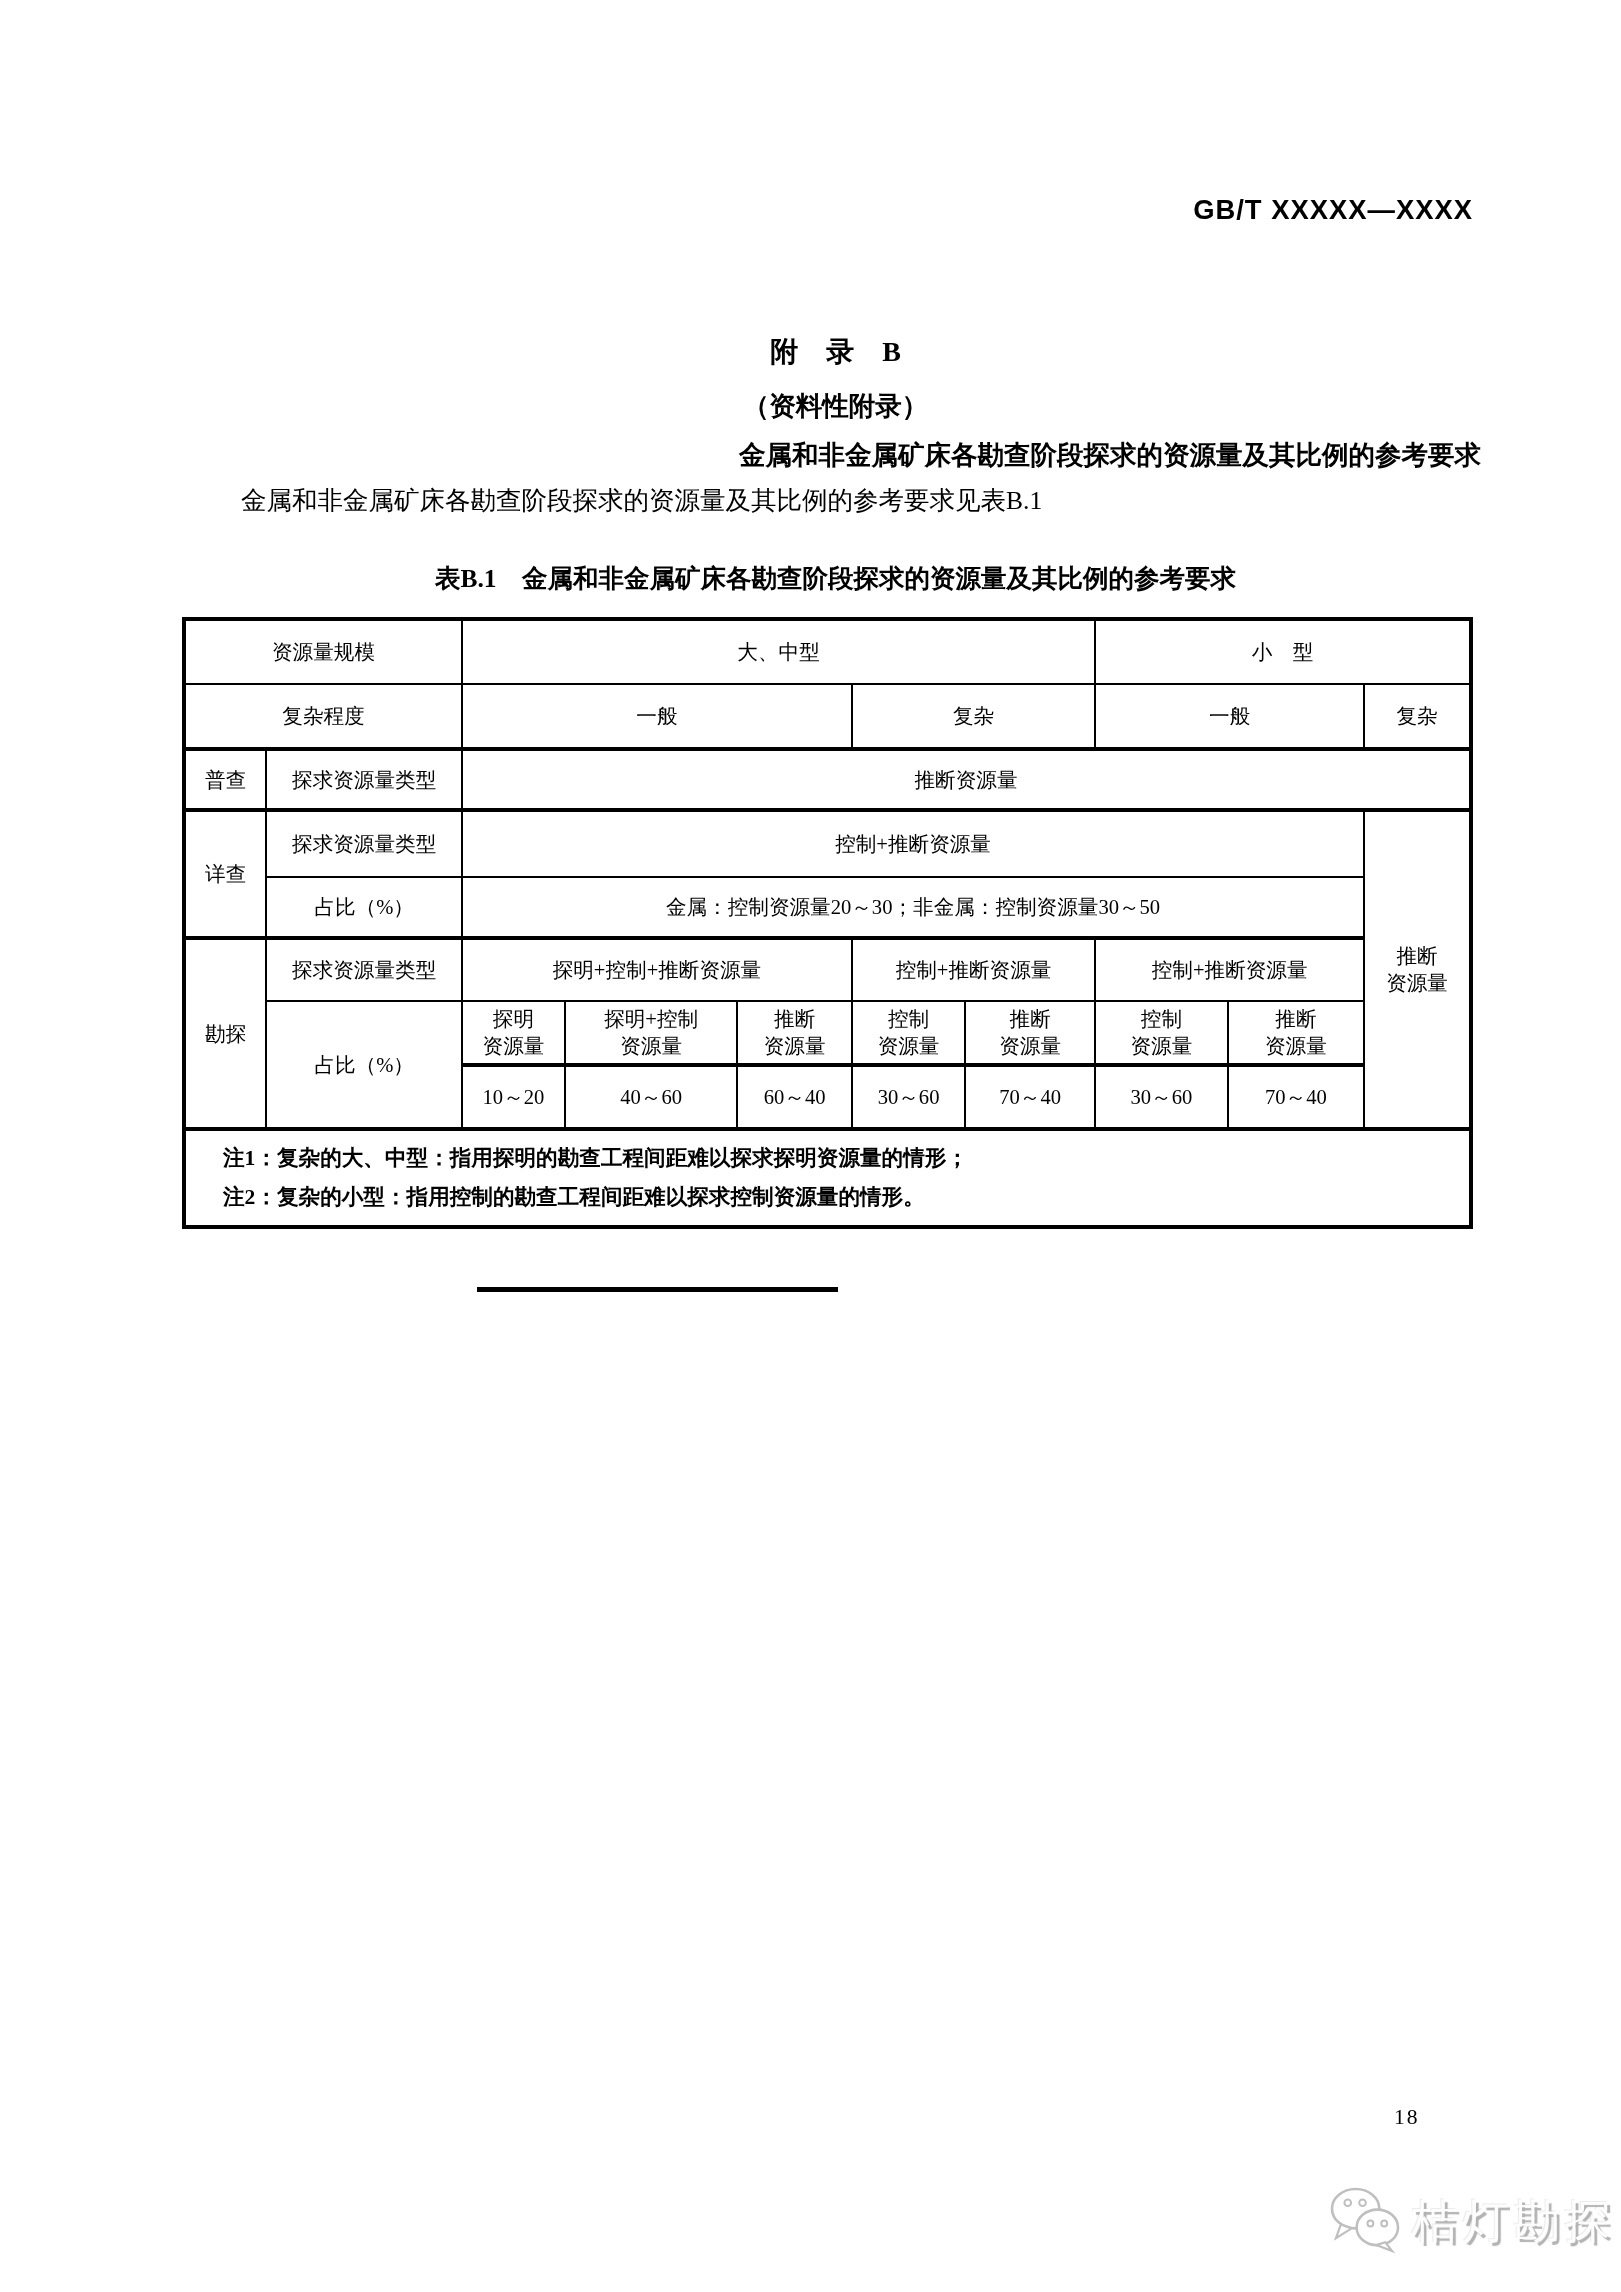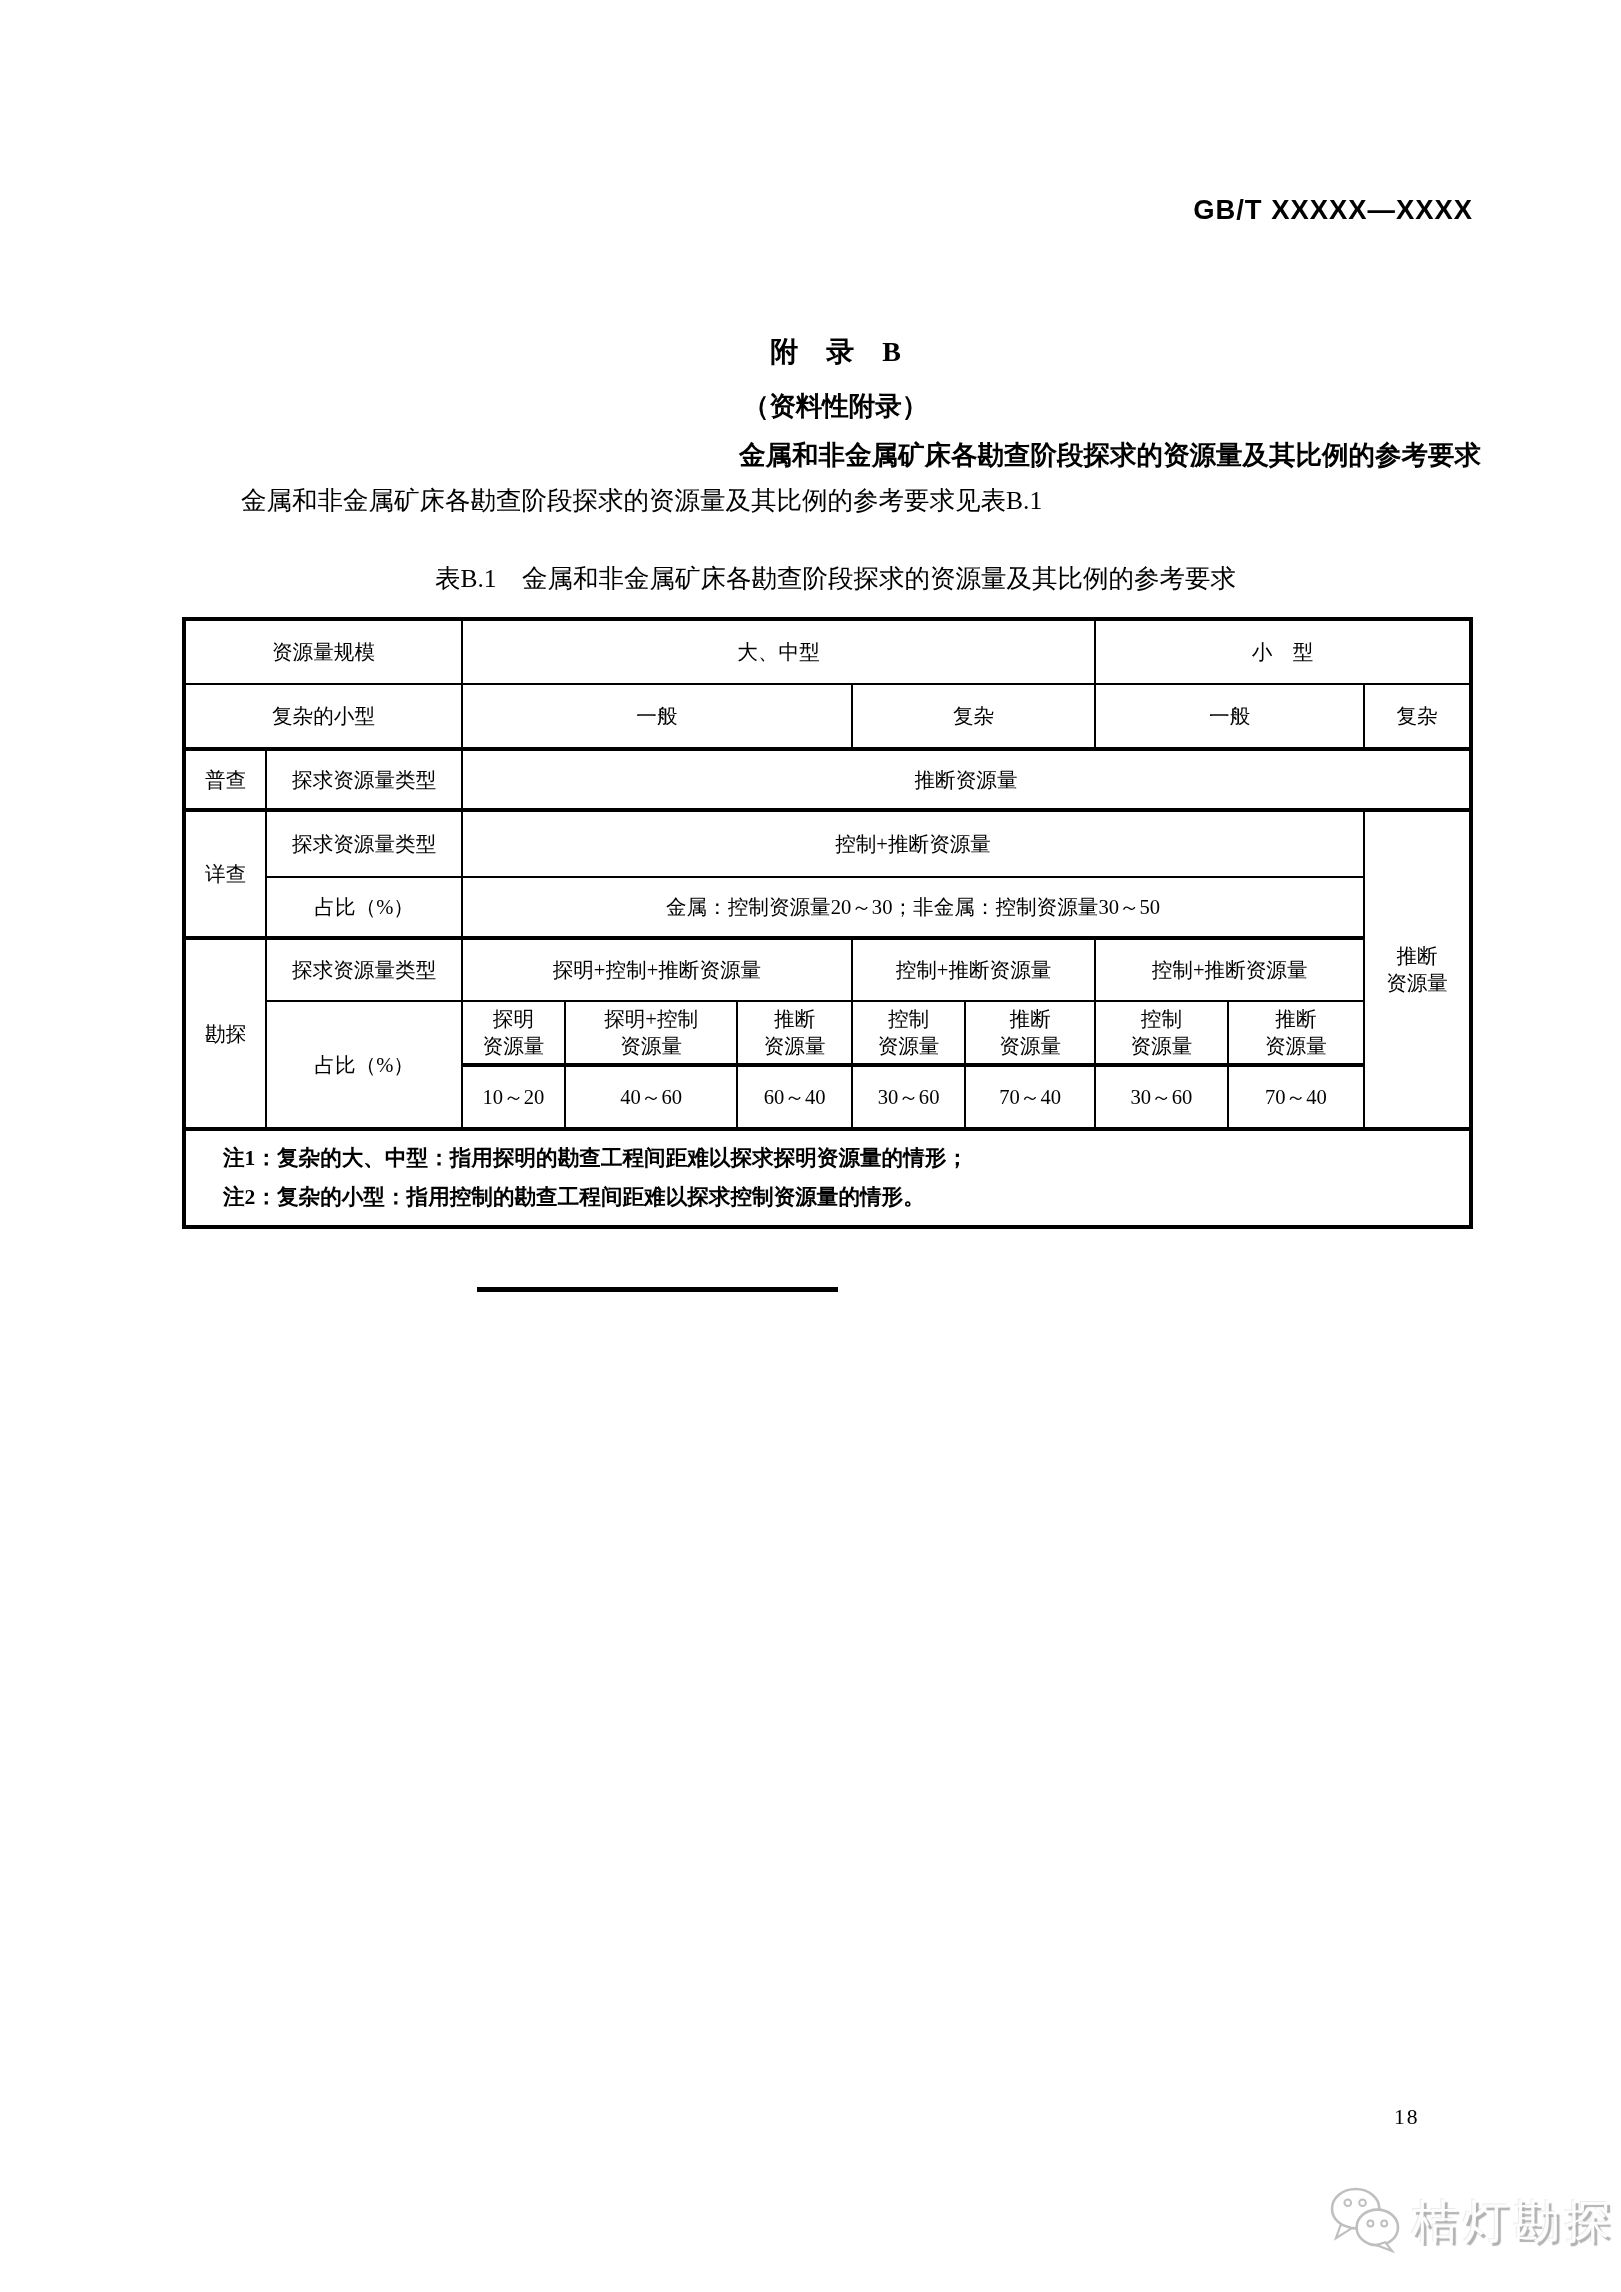--- a/index.html
+++ b/index.html
@@ -22,21 +22,21 @@
   .content-col { left:190px; width:1291px; }
   .t1 { top:333px; text-align:center; font-size:28px; font-weight:bold; }
   .t2 { top:388px; text-align:center; font-size:26.5px; font-weight:bold; }
   .t3 { top:437px; text-align:right; font-size:26.5px; font-weight:bold; }
 
   .intro {
     top:484px; left:182px; width:1294px;
     font-size:25.5px; text-indent:59px; line-height:33px;
   }
 
-  .caption { top:561px; text-align:center; font-size:25.5px; font-weight:normal; }
+  .caption { top:561px; text-align:center; font-size:25.5px; font-weight:bold; }
 
   
   .res-table {
     top:617px; left:182px; width:1291px;
     border-collapse:collapse; table-layout:fixed;
     border:4.9px solid #000;
     font-size:20.6px;
   }
   .res-table td {
     border:2px solid #000;
@@ -105,21 +105,21 @@
       <col style="width:10.6%">
       <col style="width:8.3%">
   </colgroup>
   <tbody>
       <tr class="r1">
     <td colspan="2">资源量规模</td>
     <td colspan="5">大、中型</td>
     <td colspan="3">小　型</td>
   </tr>
   <tr class="r2">
-    <td colspan="2">复杂的小型</td>
+    <td colspan="2">复杂程度</td>
     <td colspan="3">一般</td>
     <td colspan="2">复杂</td>
     <td colspan="2">一般</td>
     <td>复杂</td>
   </tr>
   <tr class="r3 tt">
     <td>普查</td>
     <td>探求资源量类型</td>
     <td colspan="8">推断资源量</td>
   </tr>

